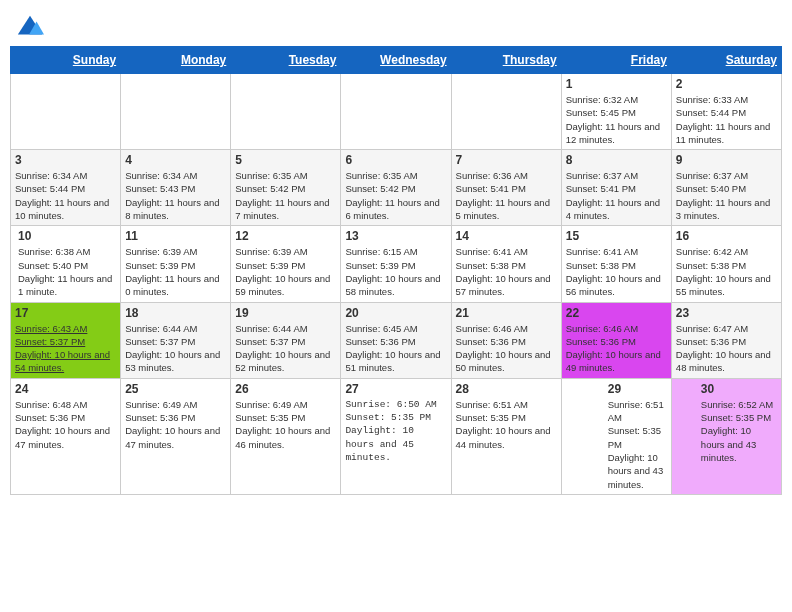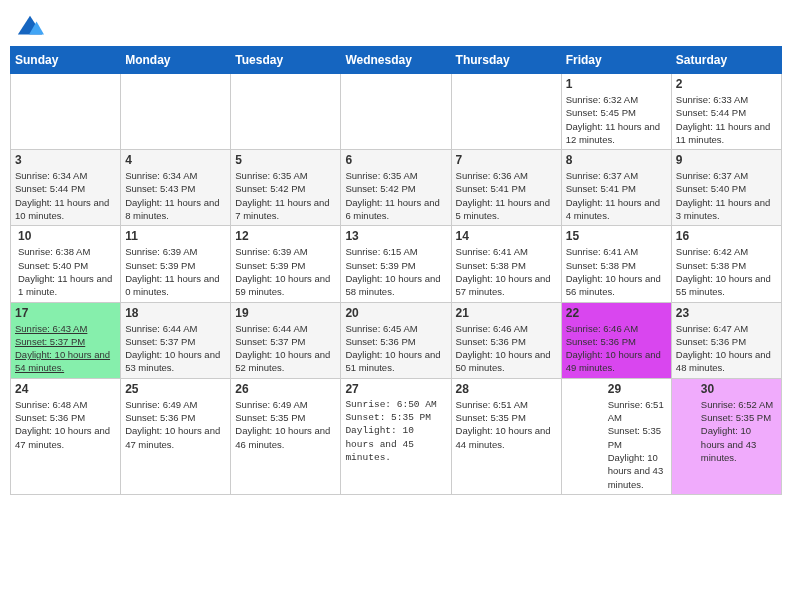--- a/index.html
+++ b/index.html
@@ -49,22 +49,23 @@
     .calendar {
       width: 100%;
       border-collapse: collapse;
       border: 1px solid #ccc;
     }
     .calendar th {
       background-color: #1565c0;
       color: #fff;
       font-size: 12px;
       padding: 6px 4px;
-      text-align: left;
+      text-align: right;
       border: 1px solid #1565c0;
+      text-decoration: underline;
     }
     .calendar td {
       vertical-align: top;
       border: 1px solid #ccc;
       padding: 3px 4px;
       width: calc(100%/7);
       min-height: 80px;
       font-size: 10px;
       color: #333;
     }
@@ -229,21 +230,21 @@
 Daylight: 10 hours and 56 minutes.</div>
         </td>
         <td style="background-color: rgb(255, 255, 255);">
           <span class="day-num">16</span>
           <div class="day-info" style="white-space: pre-line;">Sunrise: 6:42 AM
 Sunset: 5:38 PM
 Daylight: 10 hours and 55 minutes.</div>
         </td>
       </tr>
       <tr>
-        <td style="background-color: #86efac;">
+        <td style="background-color: #84cc16;">
           <span class="day-num">17</span>
           <div class="day-info" style="white-space: pre-line; text-decoration: underline;">Sunrise: 6:43 AM
 Sunset: 5:37 PM
 Daylight: 10 hours and 54 minutes.</div>
         </td>
         <td style="background-color: rgb(245, 245, 245);">
           <span class="day-num">18</span>
           <div class="day-info" style="white-space: pre-line;">Sunrise: 6:44 AM
 Sunset: 5:37 PM
 Daylight: 10 hours and 53 minutes.</div>

